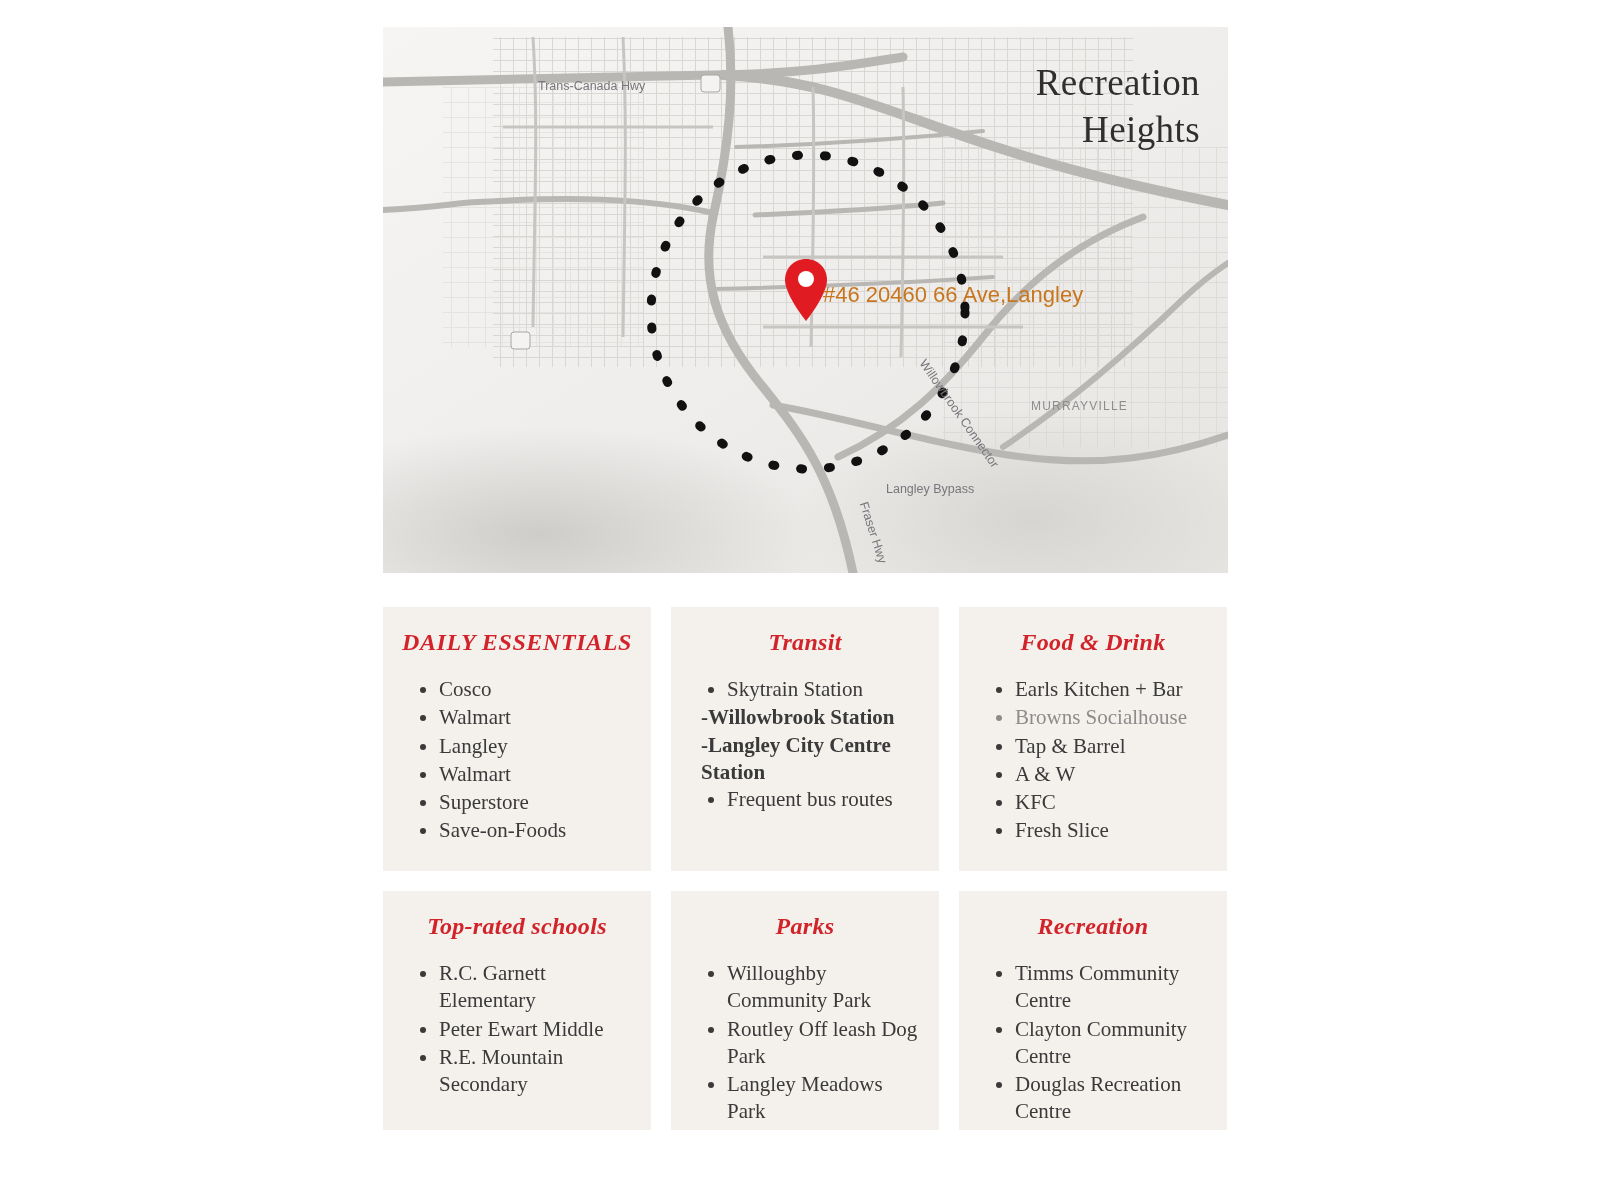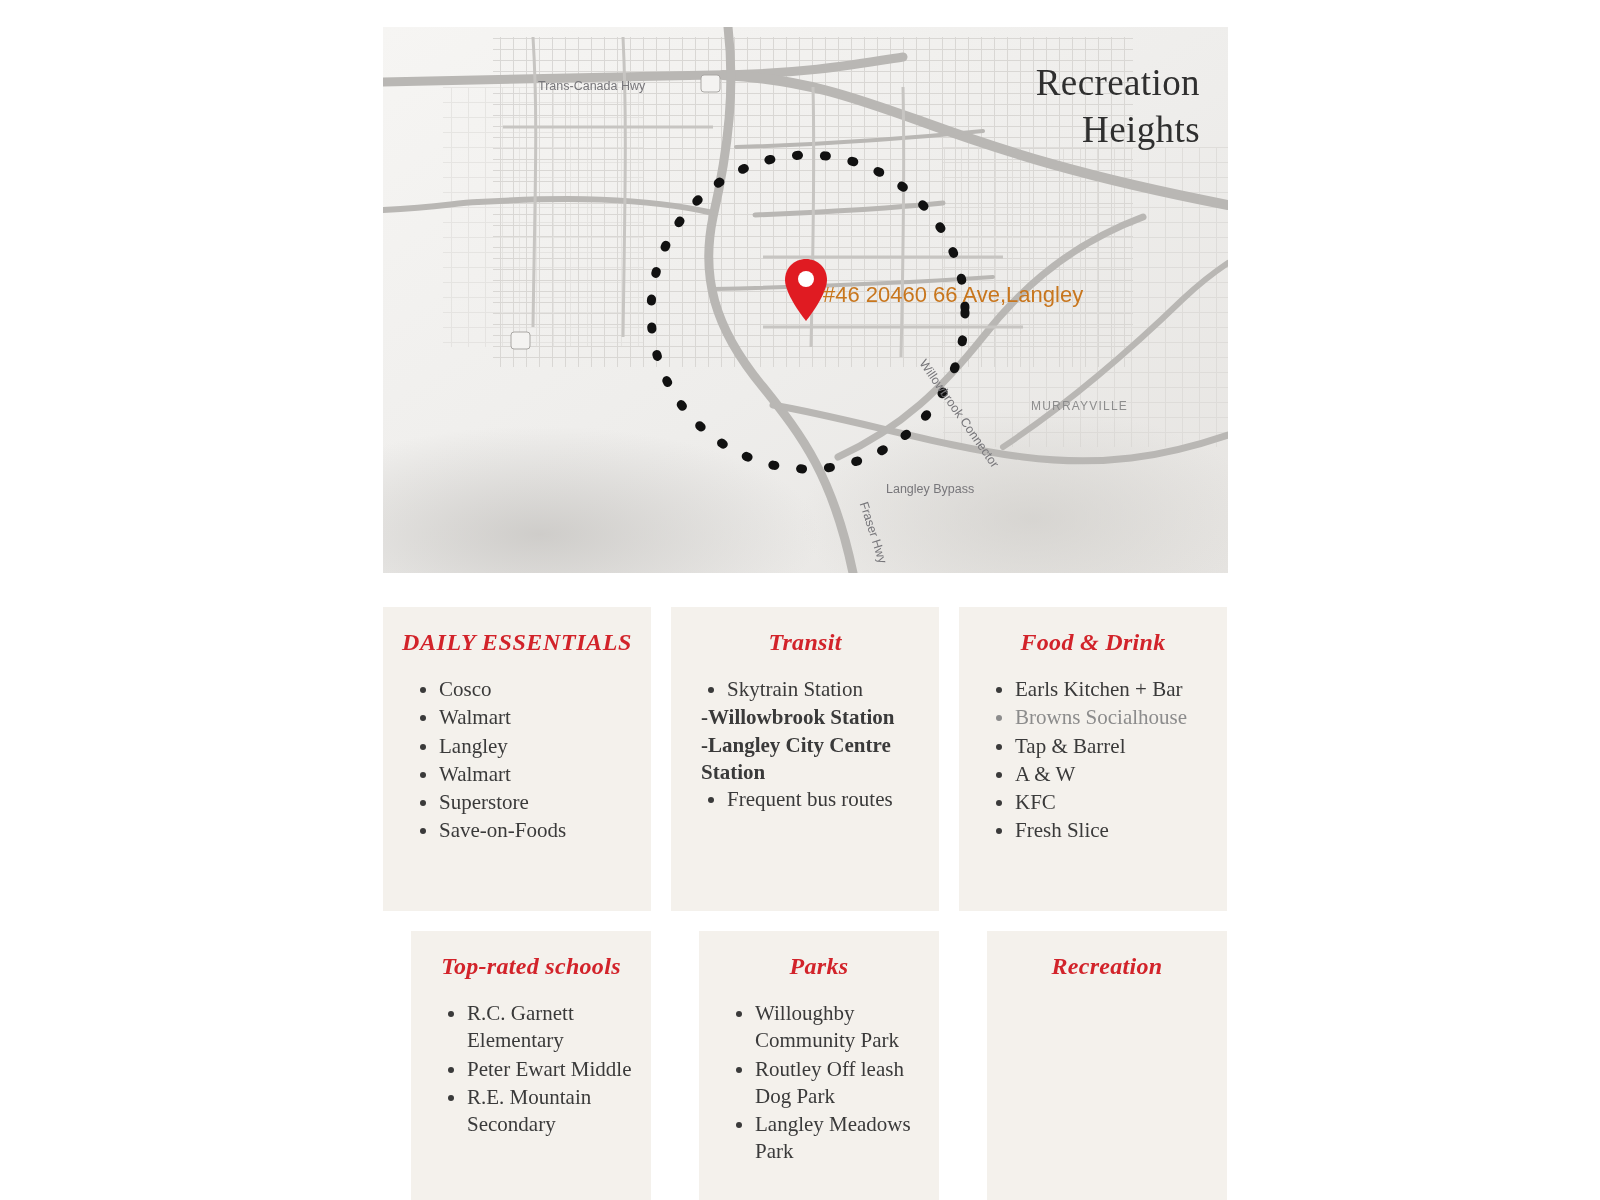--- a/index.html
+++ b/index.html
@@ -99,22 +99,22 @@
     display: grid;
     grid-template-columns: 268px 268px 268px;
     grid-gap: 20px 20px;
   }
 
   .card {
     background: #f4f1ec;
     padding: 22px 16px 20px 16px;
     box-sizing: border-box;
   }
-  .card.r1 { height: 304px; }
-  .card.r2 { height: 281px; margin-left: 28px; }
+  .card.r1 { height: 264px; }
+  .card.r2 { height: 239px; }
 
   .card-title {
     text-align: center;
     color: #d2232a;
     font-family: "Liberation Serif", serif;
     font-style: italic;
     font-weight: bold;
     font-size: 24px;
     margin: 0 0 20px 0;
     letter-spacing: .3px;
@@ -289,16 +289,21 @@
       <div class="card-title">Parks</div>
       <ul class="items">
         <li>Willoughby Community Park</li>
         <li>Routley Off leash Dog Park</li>
         <li>Langley Meadows Park</li>
       </ul>
     </div>
 
     <div class="card r2">
       <div class="card-title">Recreation</div>
+      <ul class="items">
+        <li>Timms Community Centre</li>
+        <li>Clayton Community Centre</li>
+        <li>Douglas Recreation Centre</li>
+      </ul>
     </div>
 
   </div>
 </div>
 
 </body></html>

